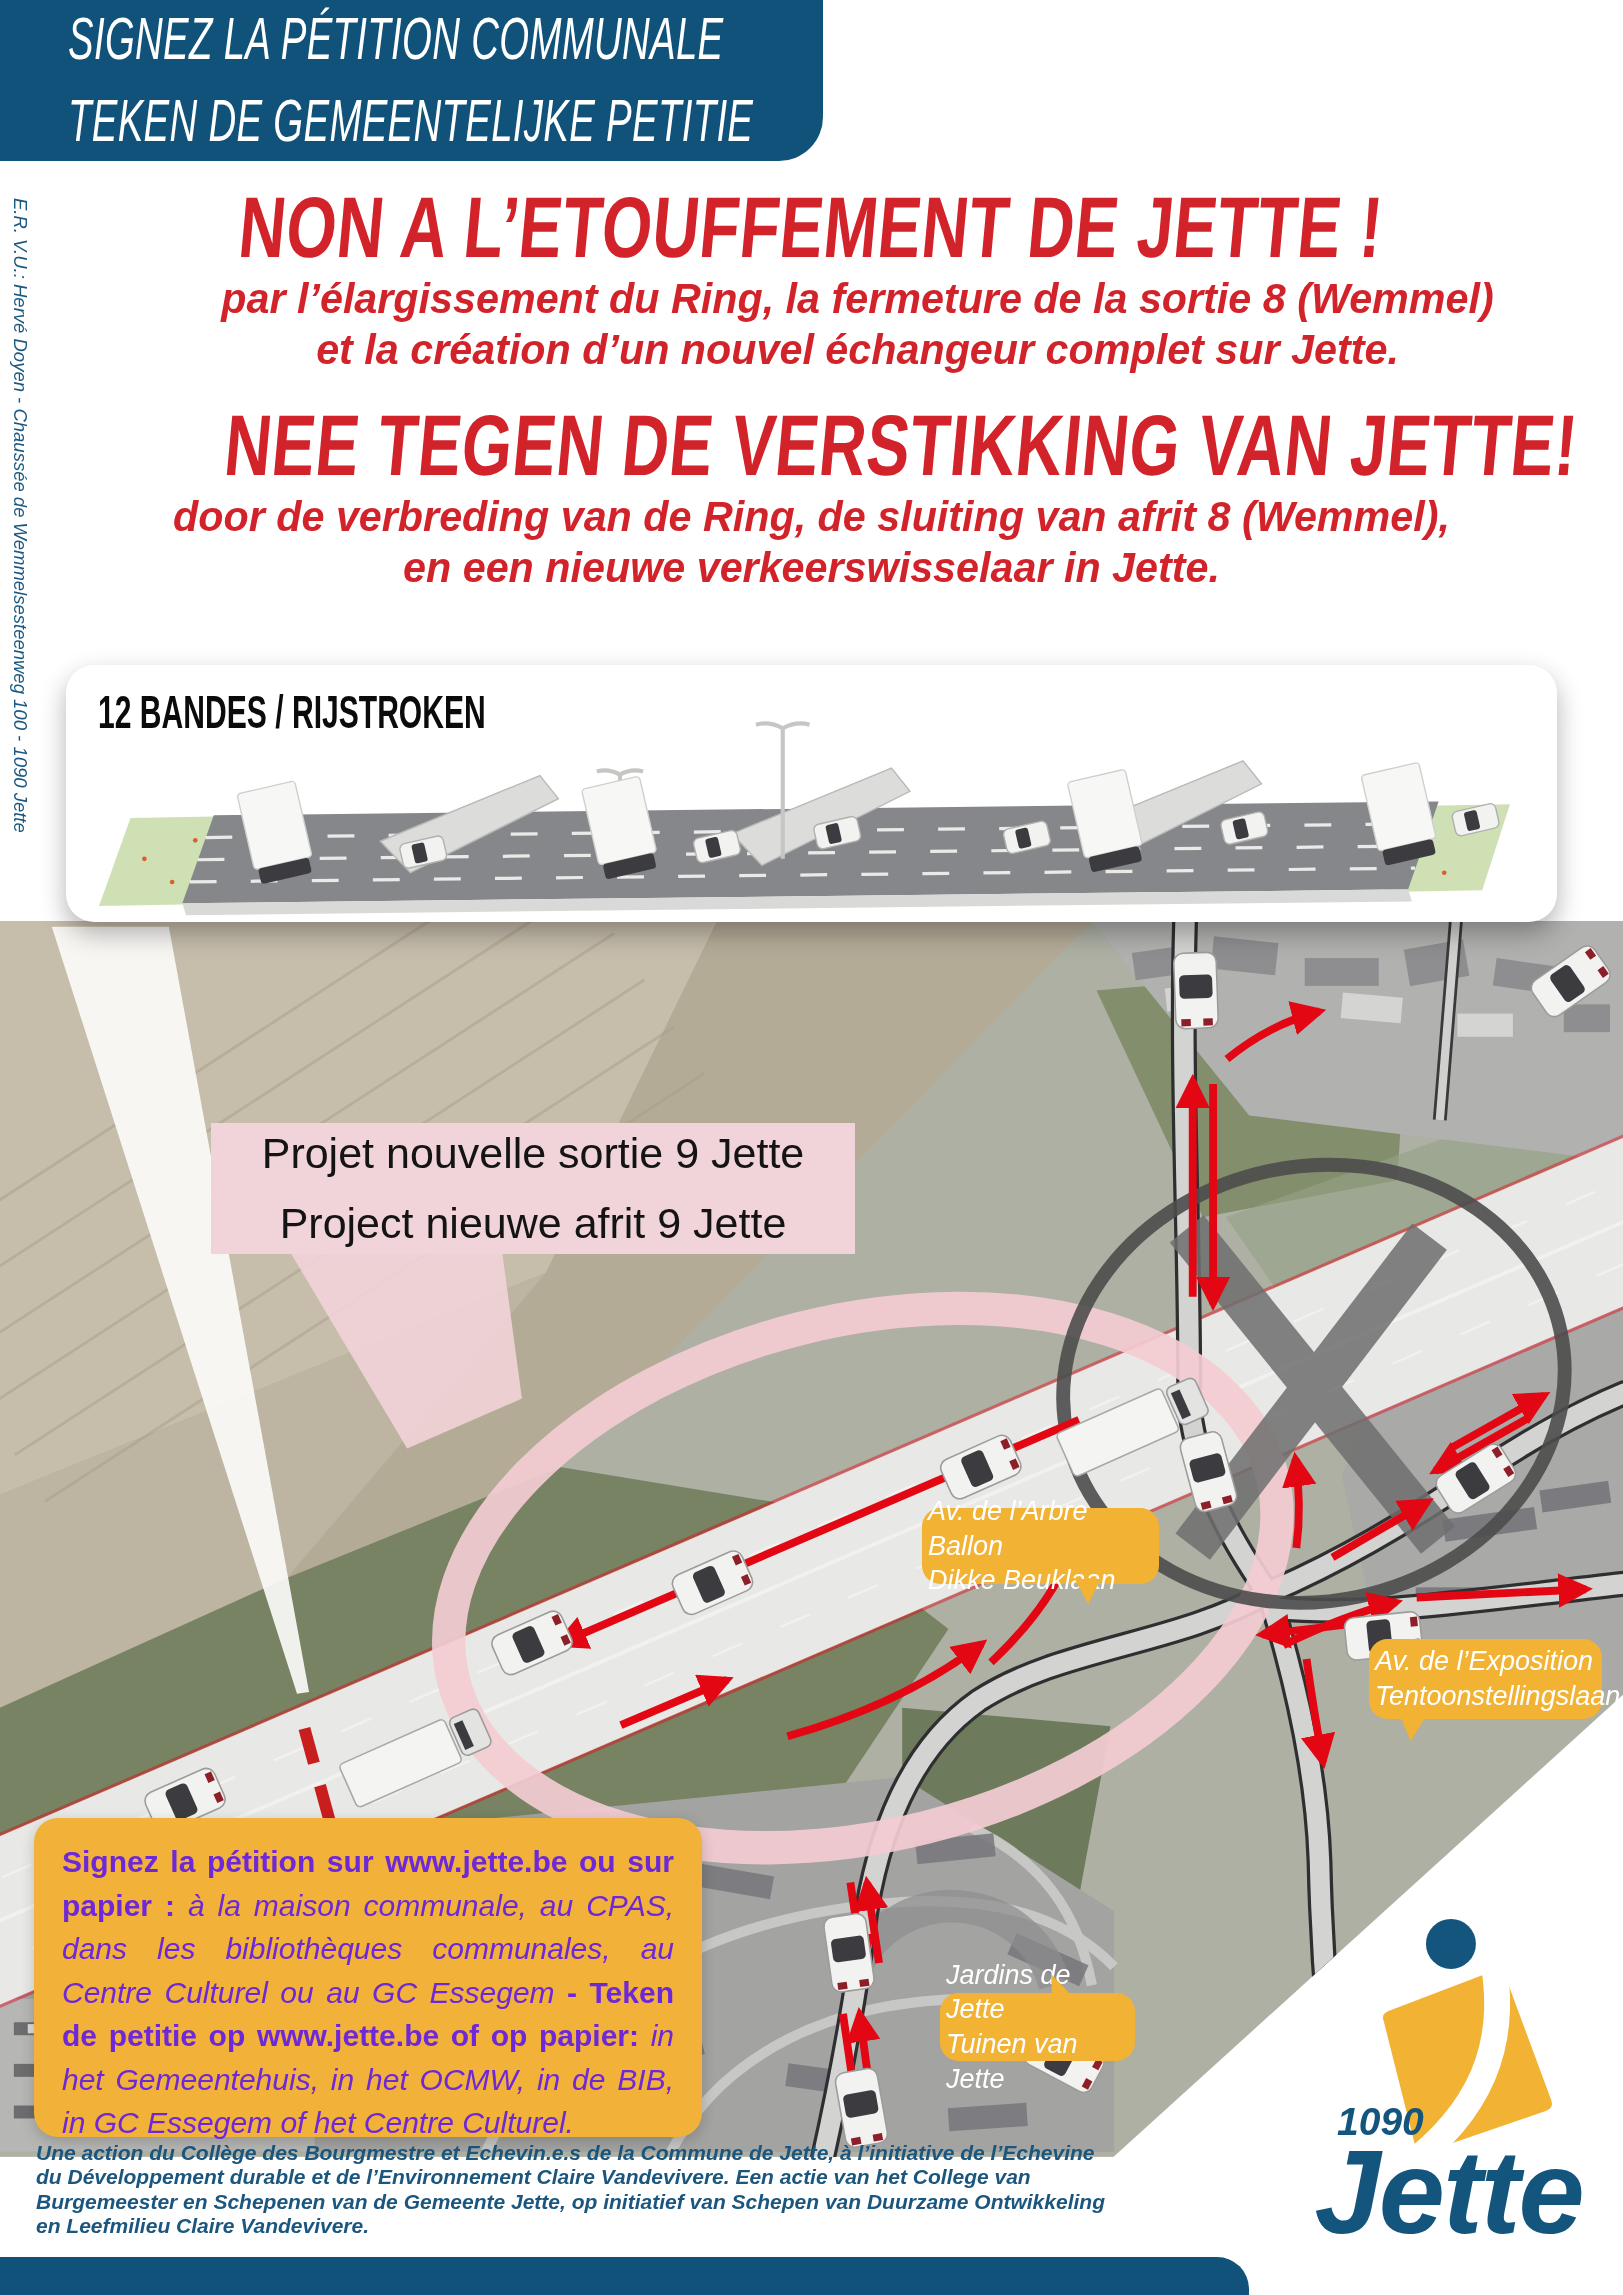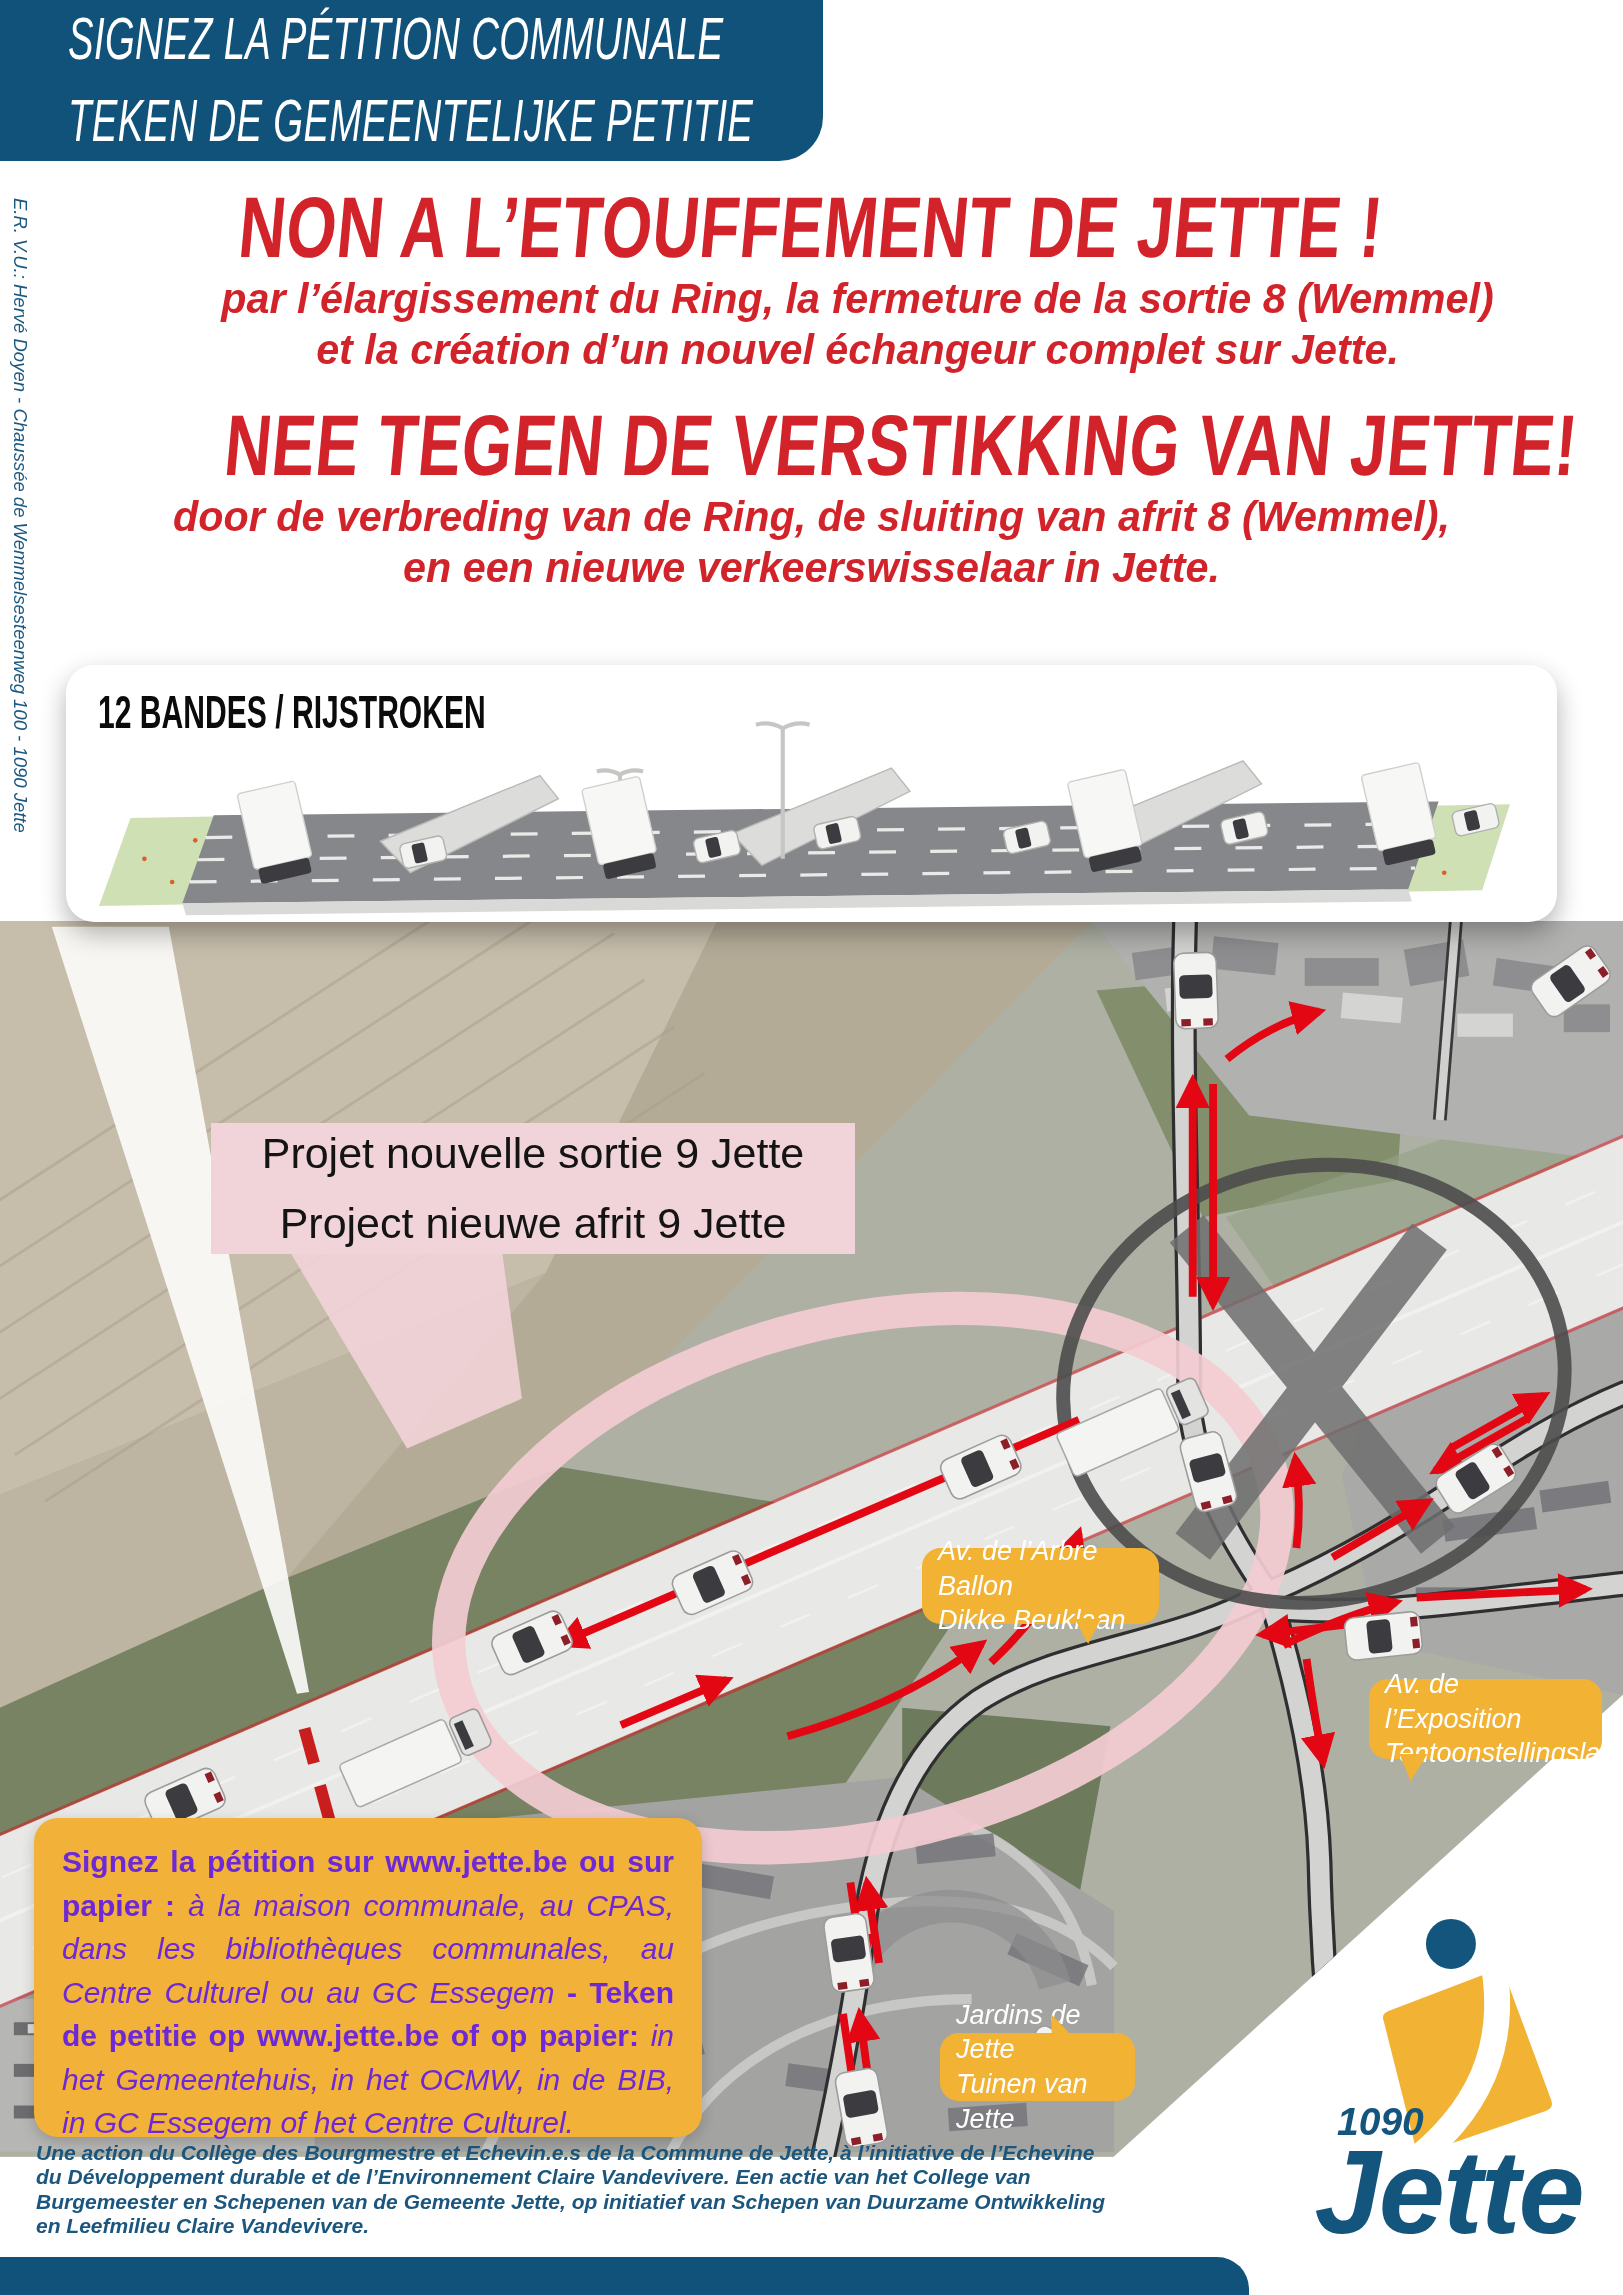--- a/index.html
+++ b/index.html
@@ -56,22 +56,22 @@
     position:absolute; display:flex; flex-direction:column; justify-content:center;
     text-align:center; z-index:5; box-sizing:border-box;
   }
   .lbl-old { left:515px; top:966px; width:633px; height:155px; background:#5b5b5b;
              color:#fff; font-size:43px; line-height:1.48; }
   .lbl-new { left:211px;  top:1123px; width:644px; height:131px; background:#f0d4da;
              color:#141414; font-size:43px; line-height:1.42;justify-content:space-between; }
   .bubble {
     position:absolute; background:#f2b233; color:#fff; font-style:italic;
     border-radius:18.5px; font-size:27px; line-height:1.28; display:flex;
-    flex-direction:column; justify-content:center; padding:0 16px;
-    box-sizing:border-box; z-index:5;margin-top:40px;
+    flex-direction:column; justify-content:center; padding:0 6px;
+    box-sizing:border-box; z-index:5;
   }
   .bubble .tail { position:absolute; width:0; height:0; }
   #bub-arbre { left:922px; top:1508px; width:237px; height:76px; }
   #bub-arbre .tail { bottom:-20.4px; left:66%; border-left:7.4px solid transparent;
       border-right:19.4px solid transparent; border-top:25px solid #f2b233; transform:skewX(14deg); }
   #bub-expo { left:1369px; top:1639px; width:233px; height:80px; }
   #bub-expo .tail { bottom:-22px; left:25px; border-right:6.5px solid transparent;
       border-left:22px solid transparent; border-top:27px solid #f2b233; transform:skewX(-22deg); }
   #bub-jardins { left:940px; top:1993px; width:195px; height:68px; }
   #bub-jardins .tail { top:-19.4px; left:56%; border-left:5.6px solid transparent;

